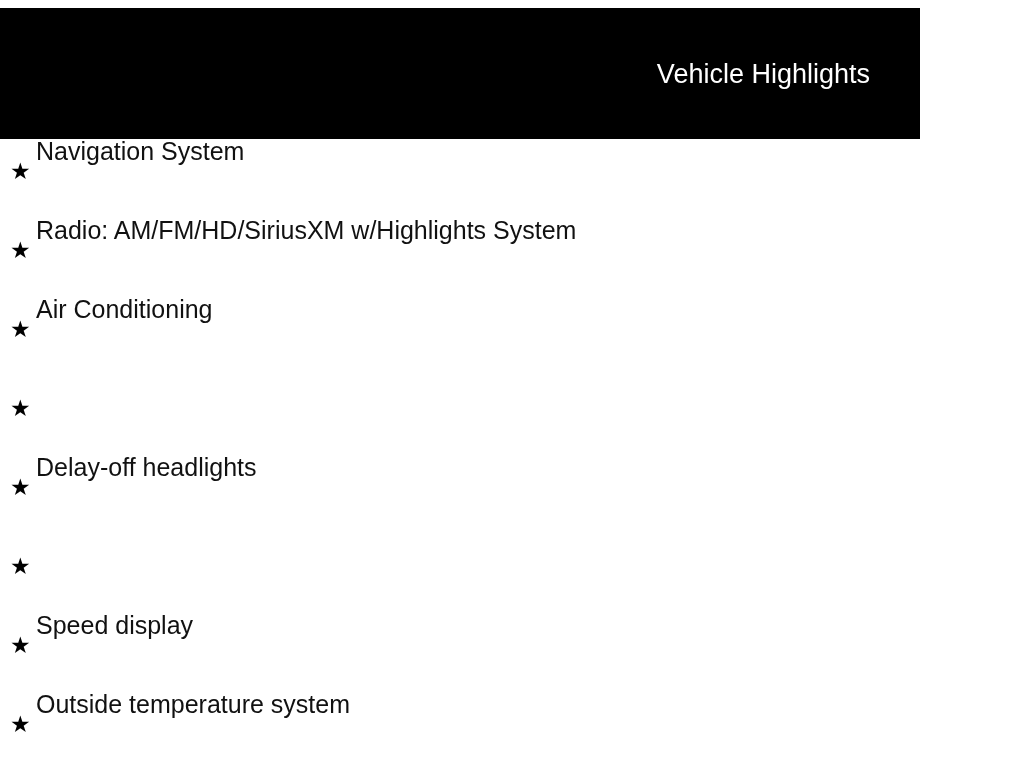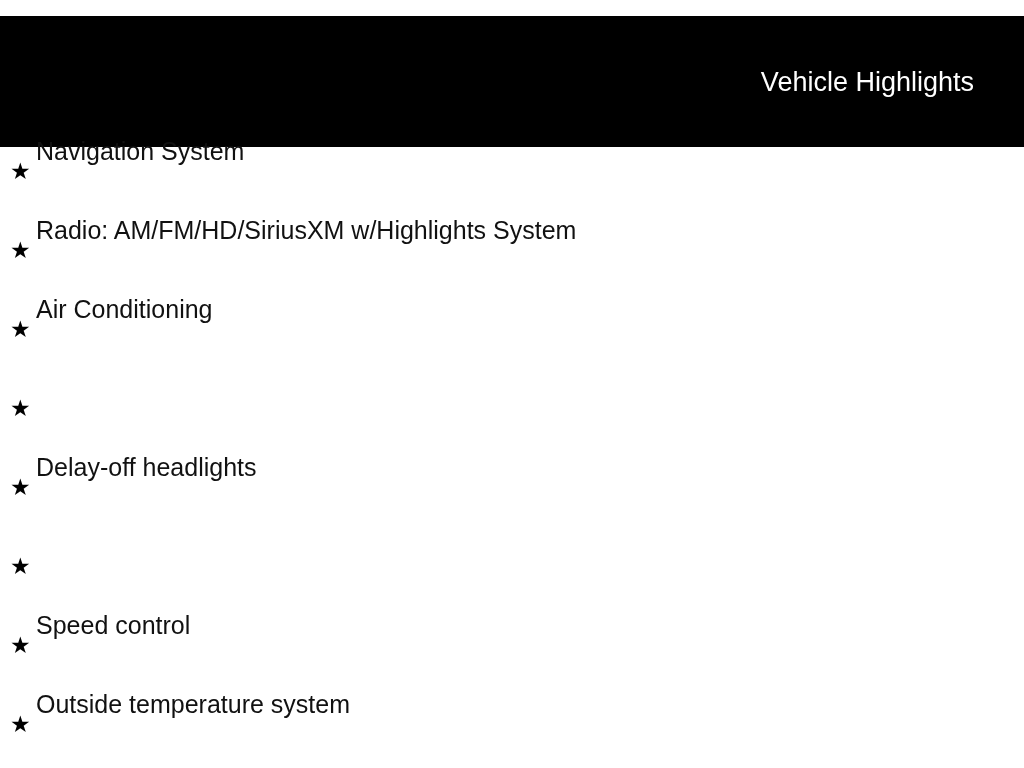--- a/index.html
+++ b/index.html
@@ -14,23 +14,23 @@
     overflow: hidden;
   }
   .page {
     position: relative;
     width: 1024px;
     height: 768px;
     background: #ffffff;
   }
   .header-bar {
     position: absolute;
-    top: 16px;
+    top: 8px;
     left: 0;
-    width: 1024px;
+    width: 920px;
     height: 131px;
     background: #000000;
   }
   .header-title {
     position: absolute;
     right: 50px;
     top: 49px;
     color: #ffffff;
     font-size: 27px;
     line-height: 34px;
@@ -99,21 +99,21 @@
     </li>
     <li class="highlight-item">
       <span class="bullet-star">★</span>
       <span class="item-label">Delay-off headlights</span>
     </li>
     <li class="highlight-item">
       <span class="bullet-star">★</span>
     </li>
     <li class="highlight-item">
       <span class="bullet-star">★</span>
-      <span class="item-label">Speed control</span>
+      <span class="item-label">Speed display</span>
     </li>
     <li class="highlight-item">
       <span class="bullet-star">★</span>
       <span class="item-label">Outside temperature system</span>
     </li>
   </ul>
 
 </div>
 
 </body></html>

